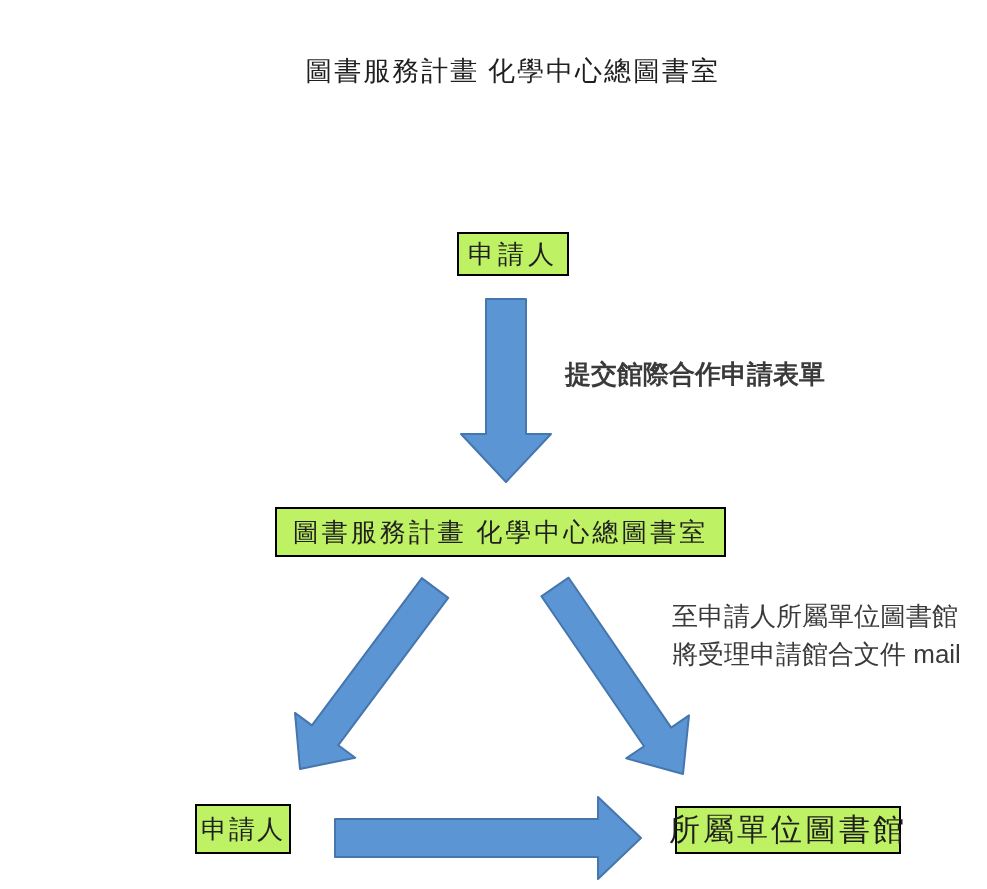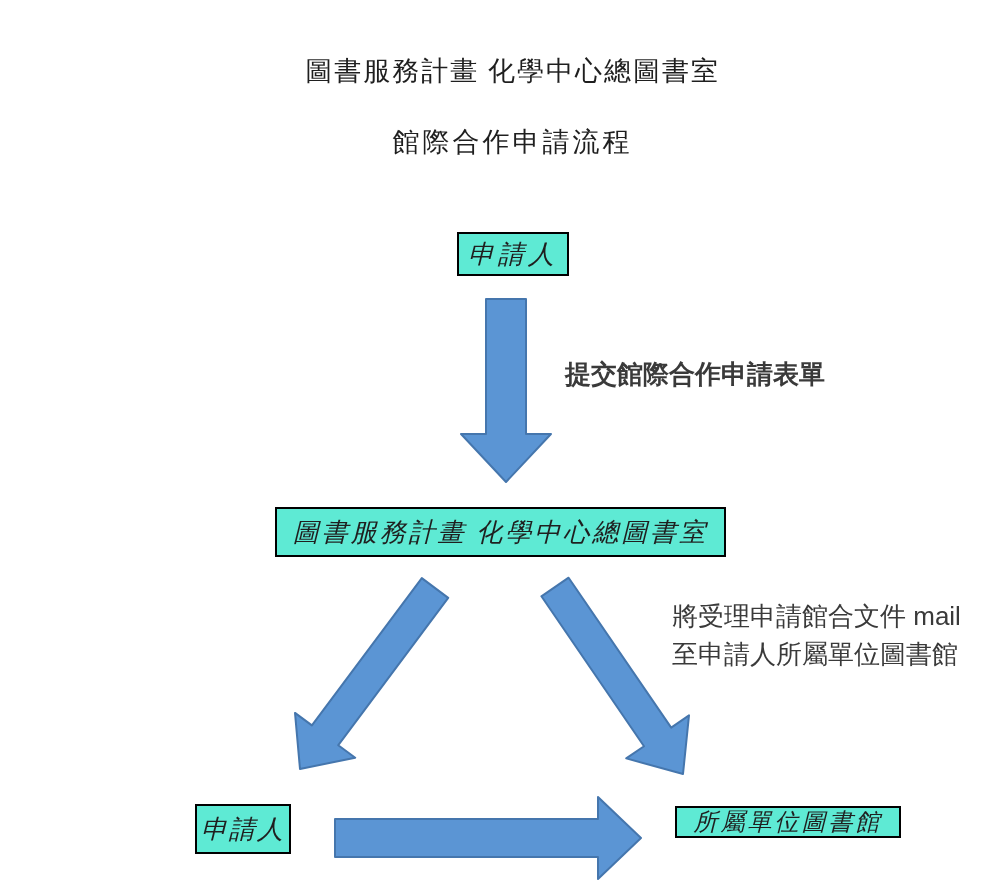--- a/index.html
+++ b/index.html
@@ -13,31 +13,30 @@
   .title {
     position:absolute; left:38px; right:0; text-align:center; z-index:2;
     font-family:"Liberation Serif","DejaVu Serif",serif;
     color:var(--text-primary,#1f1f1f);
   }
   .title-1 { top:12px;  font-size:27px; letter-spacing:2px; }
   .title-2 { top:83px;  font-size:27px; letter-spacing:3px; }
   .node {
     position:absolute; z-index:2; box-sizing:border-box;
     border:2px solid var(--box-border,#000);
-    background:#5eead4;
+    background:#bef264;
     display:flex; align-items:center; justify-content:center;
     font-family:"Liberation Serif","DejaVu Serif",serif;
     color:var(--text-primary,#1f1f1f);
     white-space:nowrap;
-    font-style:italic;
   }
   .node-applicant-top     { left:457px; top:191px; width:112px; height:44px; font-size:26px; letter-spacing:4px; }
   .node-library-center    { left:275px; top:466px; width:451px; height:50px; font-size:26px; letter-spacing:3px; }
   .node-applicant-bottom  { left:195px; top:763px; width:96px;  height:50px; font-size:26px; letter-spacing:2px; }
-  .node-affiliated-library{ left:675px; top:765px; width:226px; height:32px; font-size:24px; letter-spacing:3px; }
+  .node-affiliated-library{ left:675px; top:765px; width:226px; height:48px; font-size:31px; letter-spacing:3px; }
   .elabel {
     position:absolute; z-index:2; color:var(--text-label,#3a3a3a);
     font-size:26px; line-height:38px; white-space:nowrap;
   }
   .elabel-submit { left:565px; top:314px;font-weight:bold; }
   .elabel-notify { left:28px;  top:556px; }
   .elabel-send   { left:672px; top:556px; }
   .elabel-pickup { left:438px; top:850px; font-size:27px; letter-spacing:4px; }
 </style>
 </head>
@@ -46,36 +45,35 @@
 <div class="stage">
 
   <svg class="arrow-layer" width="987" height="889" viewBox="0 0 987 889">
     <polygon stroke-width="2" stroke-linejoin="round" points="486,258 526,258 526,393 551,393 506,441 461,393 486,393" fill="#5b95d4" stroke="#4576ad"></polygon>
     <polygon stroke-width="2" stroke-linejoin="round" points="448.2,556.9 338.3,704.2 355.2,716.7 300,728 295,671.9 311.9,684.4 421.8,537.1" fill="#5b95d4" stroke="#4576ad"></polygon>
     <polygon stroke-width="2" stroke-linejoin="round" points="568.6,536.7 671.2,686.6 689,674.4 683,733 626.2,717.4 644,705.2 541.4,555.3" fill="#5b95d4" stroke="#4576ad"></polygon>
     <polygon stroke-width="2" stroke-linejoin="round" points="335,778 598,778 598,756 641,797 598,838 598,816 335,816" fill="#5b95d4" stroke="#4576ad"></polygon>
   </svg>
 
   <div class="title title-1">圖書服務計畫 化學中心總圖書室</div>
-  <div class="title title-2">館際合作申請流程</div>
 
   <div class="node node-applicant-top">
     <span>申請人</span>
   </div>
 
   <div class="elabel elabel-submit">提交館際合作申請表單</div>
 
   <div class="node node-library-center">
     <span>圖書服務計畫 化學中心總圖書室</span>
   </div>
 
 
   <div class="elabel elabel-send">
+    <div>至申請人所屬單位圖書館</div>
     <div>將受理申請館合文件 mail</div>
-    <div>至申請人所屬單位圖書館</div>
   </div>
 
   <div class="node node-applicant-bottom">
     <span>申請人</span>
   </div>
 
   <div class="node node-affiliated-library">
     <span>所屬單位圖書館</span>
   </div>
 

